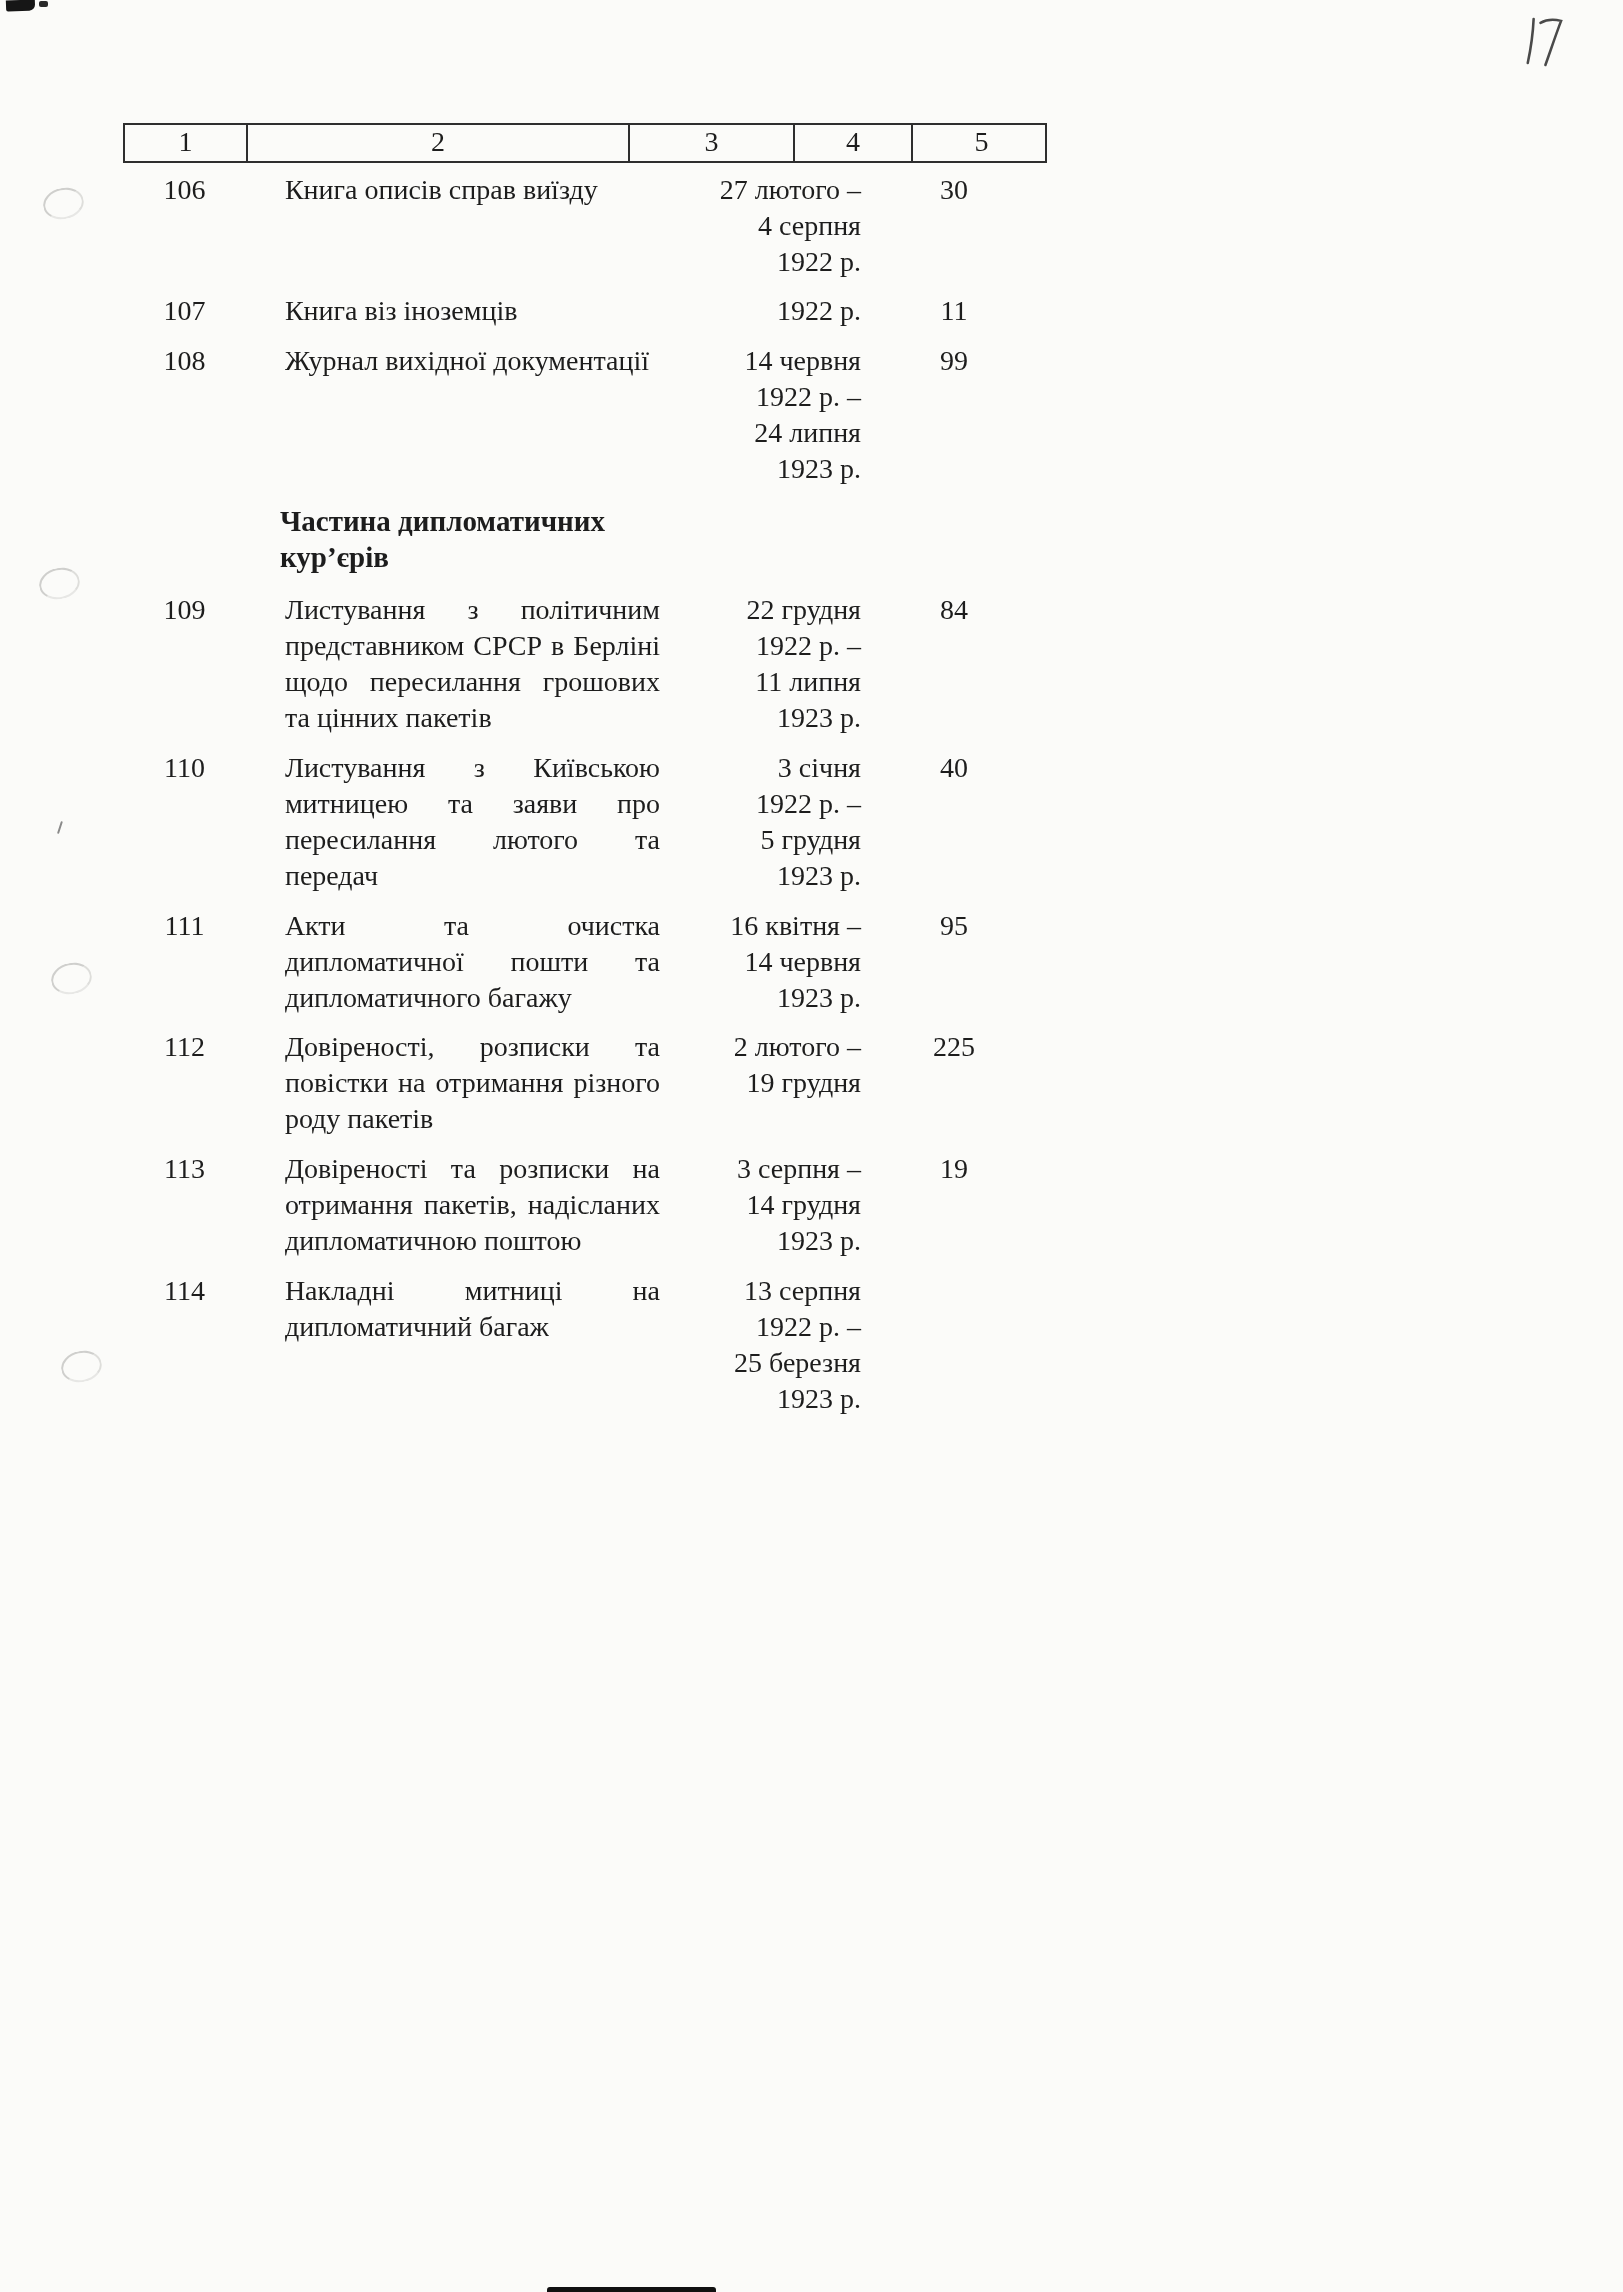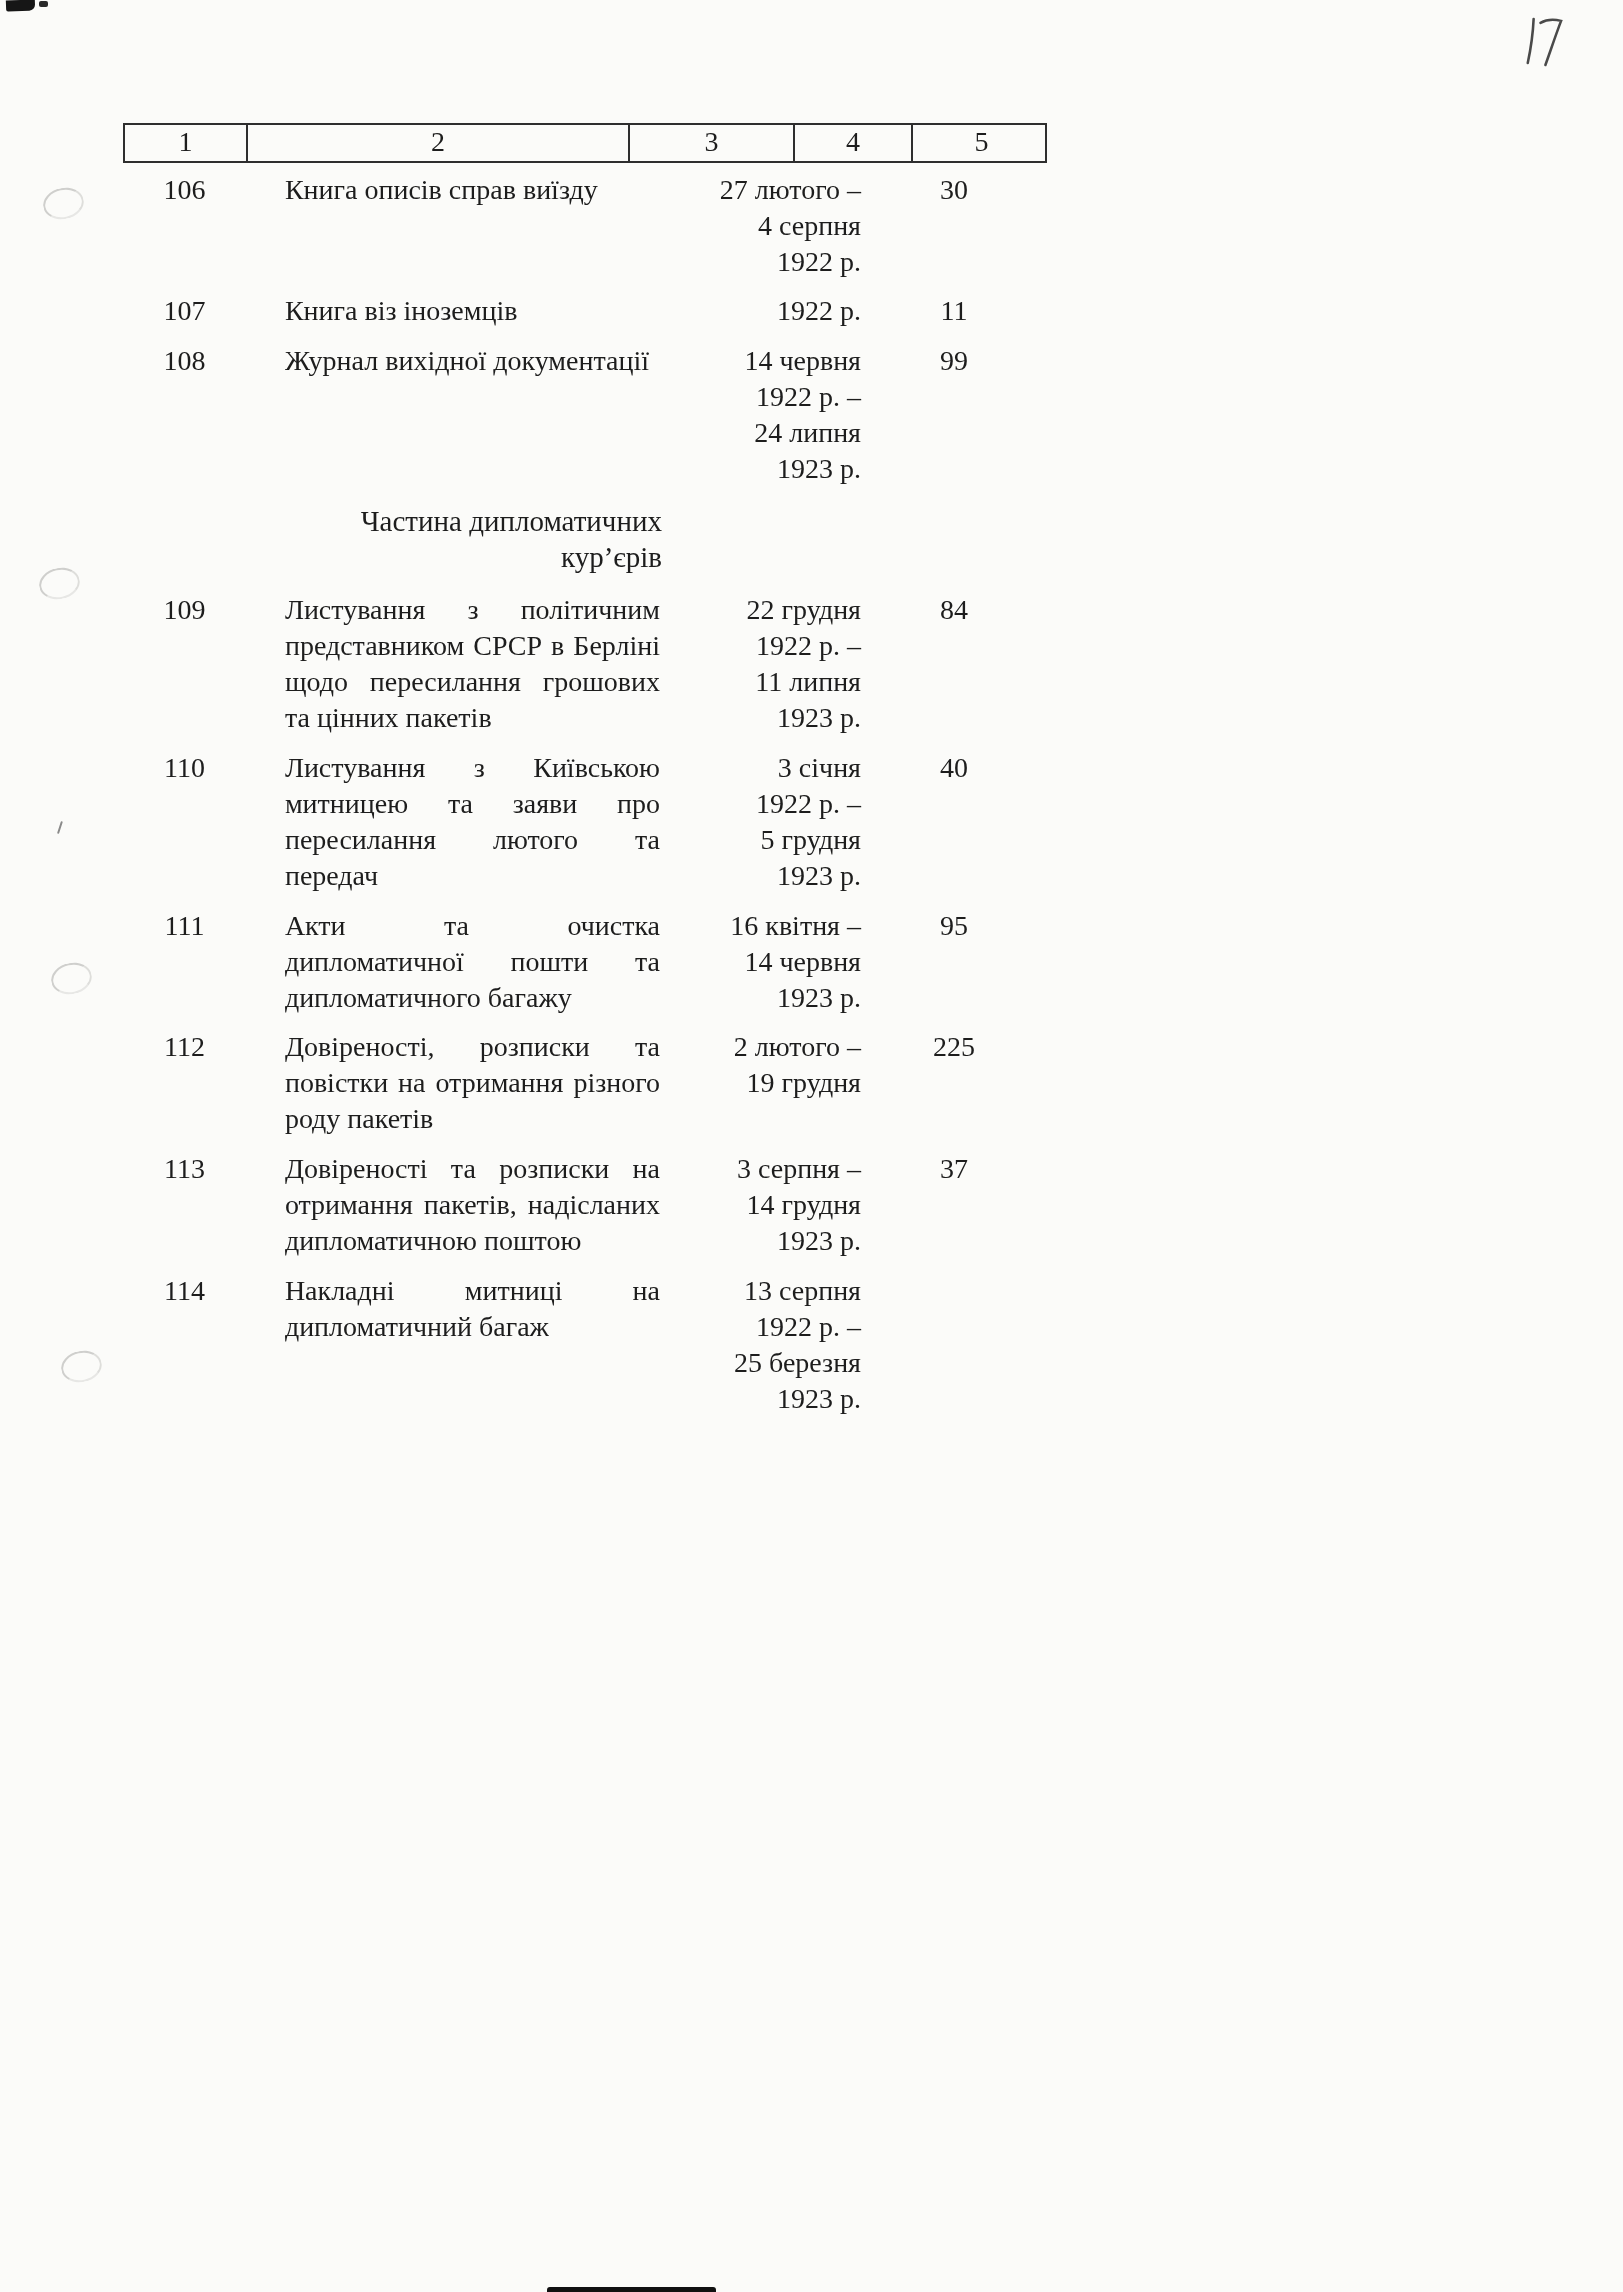--- a/index.html
+++ b/index.html
@@ -64,22 +64,22 @@
 
   .table-body { padding-top: 8.8px; }
   .body-row { margin-bottom: 13.7px; gap: 34px; }
   .cell { font-size: 28px; line-height: 36px; }
   .cell.num { text-align: center; }
   .cell.desc { text-align: justify; padding-left: 4.9px; padding-right: 2px; }
   .cell.dates { text-align: right; white-space: pre-line; }
   .cell.pages { text-align: center; }
   .section-row { margin: 15.7px 0 17.6px 0; }
   .section-heading {
-    font-weight: normal;
-    text-align: right;
+    font-weight: bold;
+    text-align: left;
     white-space: pre-line;
     font-size: 29px;
     line-height: 36px;
   }
 </style>
 </head>
 <body>
 
 <div class="page">
 
@@ -180,21 +180,21 @@
 19 грудня</div>
       <div class="cell pages">225</div>
       <div class="cell col5"></div>
     </div>
         <div class="body-row grid-cols">
       <div class="cell num">113</div>
       <div class="cell desc">Довіреності та розписки на отримання пакетів, надісланих дипломатичною поштою</div>
       <div class="cell dates">3 серпня –
 14 грудня
 1923 р.</div>
-      <div class="cell pages">37</div>
+      <div class="cell pages">19</div>
       <div class="cell col5"></div>
     </div>
         <div class="body-row grid-cols">
       <div class="cell num">114</div>
       <div class="cell desc">Накладні митниці на дипломатичний багаж</div>
       <div class="cell dates">13 серпня
 1922 р. –
 25 березня
 1923 р.</div>
       <div class="cell col5"></div>

